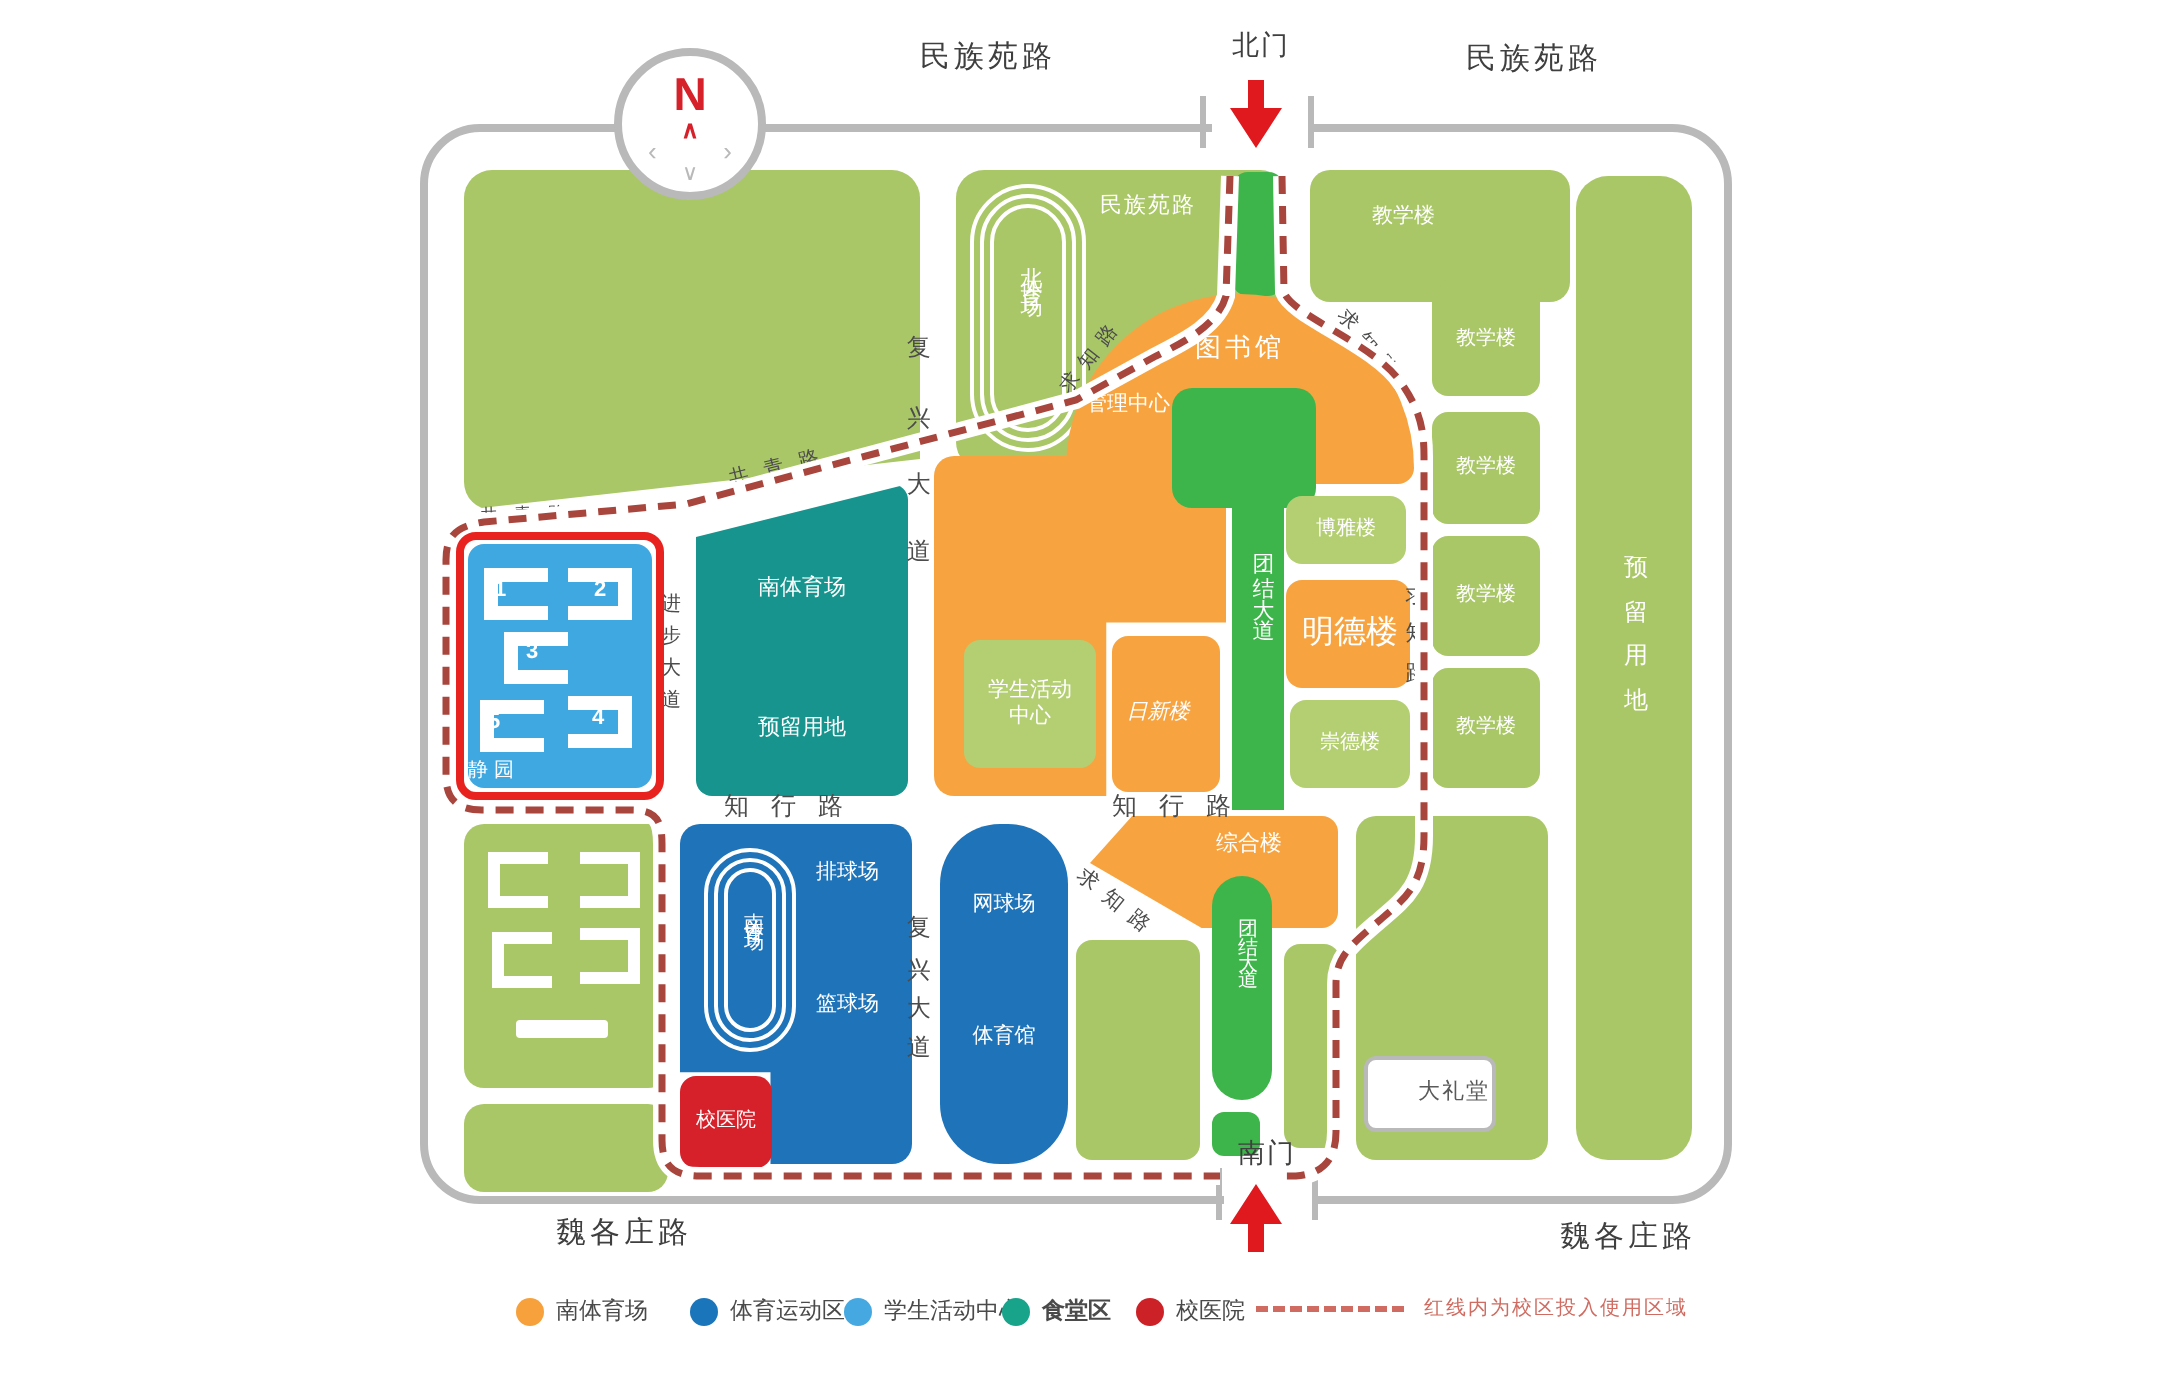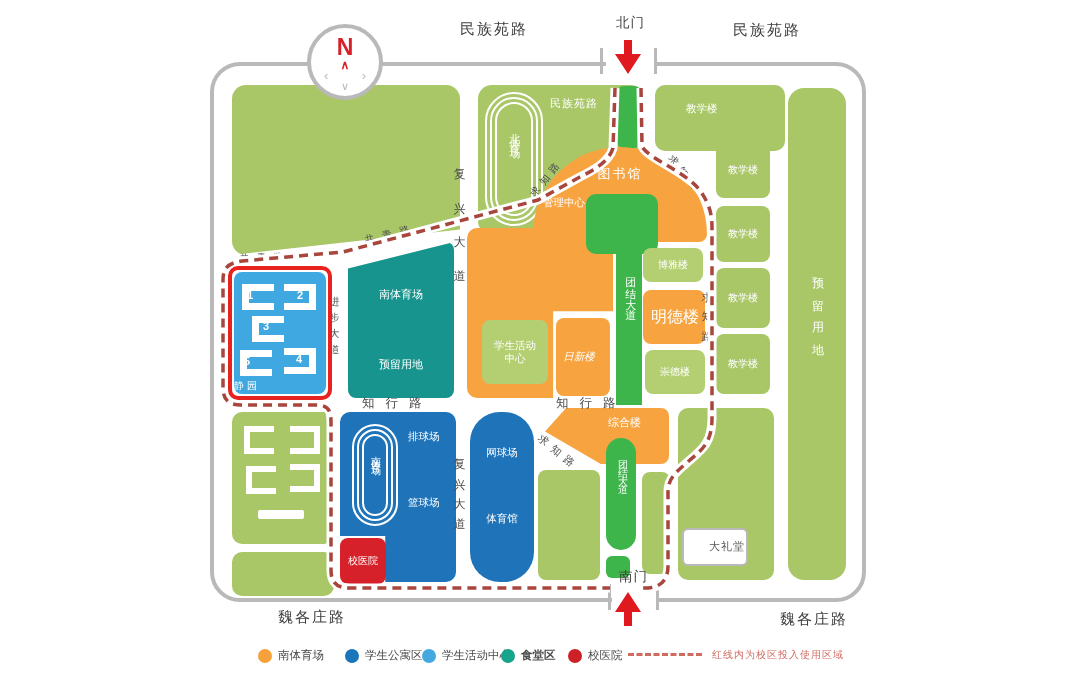--- a/index.html
+++ b/index.html
@@ -174,21 +174,21 @@
     <polygon points="11,0 19,0 19,14 28,14 15,34 2,14 11,14" fill="#e0191f"></polygon>
   </svg>
   <svg style="position:absolute;left:613px;top:592px;" width="30" height="36" viewBox="0 0 30 36">
     <polygon points="15,0 28,20 19,20 19,34 11,34 11,20 2,20" fill="#e0191f"></polygon>
   </svg>
 
   <div class="legend-item" style="left:258px;">
     <span class="legend-dot" style="background-color: rgb(246, 161, 60);"></span><span class="lt">南体育场</span>
   </div>
   <div class="legend-item" style="left:345px;">
-    <span class="legend-dot" style="background-color: rgb(27, 117, 187);"></span><span class="lt">学生公寓区</span>
+    <span class="legend-dot" style="background-color: rgb(27, 117, 187);"></span><span class="lt">体育运动区</span>
   </div>
   <div class="legend-item" style="left:422px;">
     <span class="legend-dot" style="background-color: rgb(69, 168, 224);"></span><span class="lt">学生活动中心</span>
   </div>
   <div class="legend-item" style="left:501px;font-weight:bold;">
     <span class="legend-dot" style="background-color: rgb(24, 163, 139);"></span><span class="lt">食堂区</span>
   </div>
   <div class="legend-item" style="left:568px;">
     <span class="legend-dot" style="background-color: rgb(204, 33, 39);"></span><span class="lt">校医院</span>
   </div>

